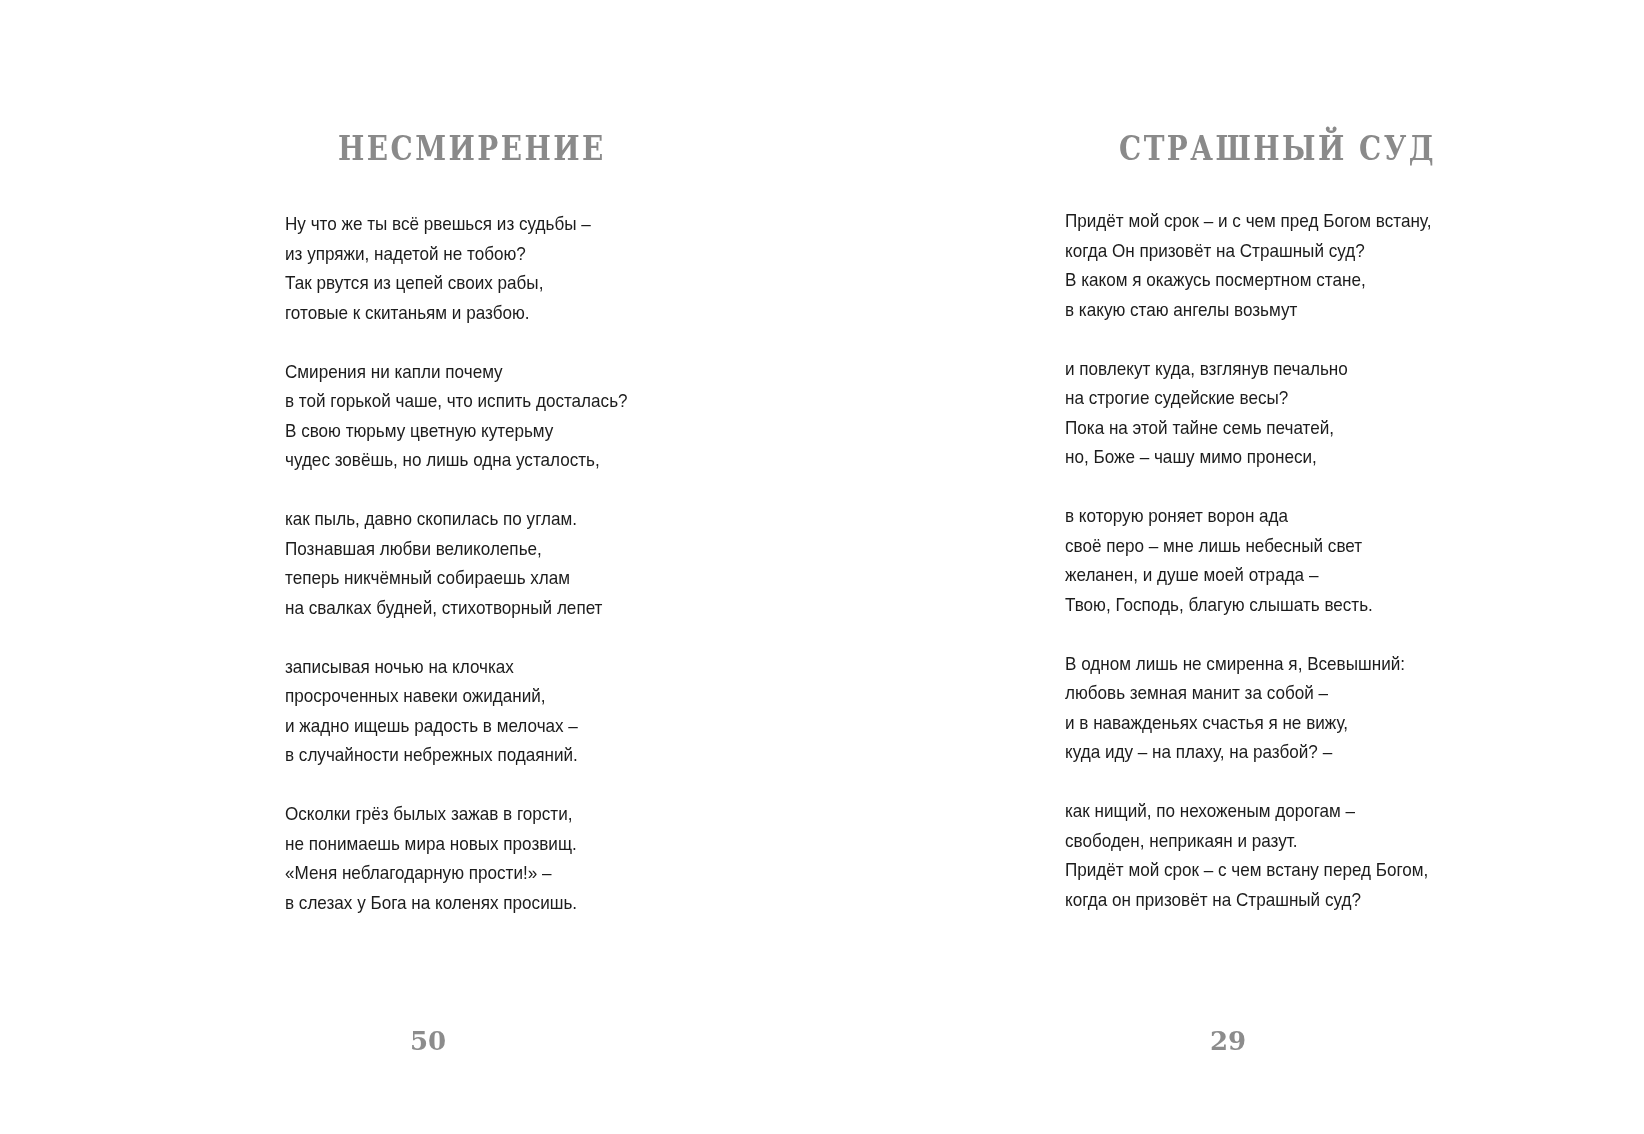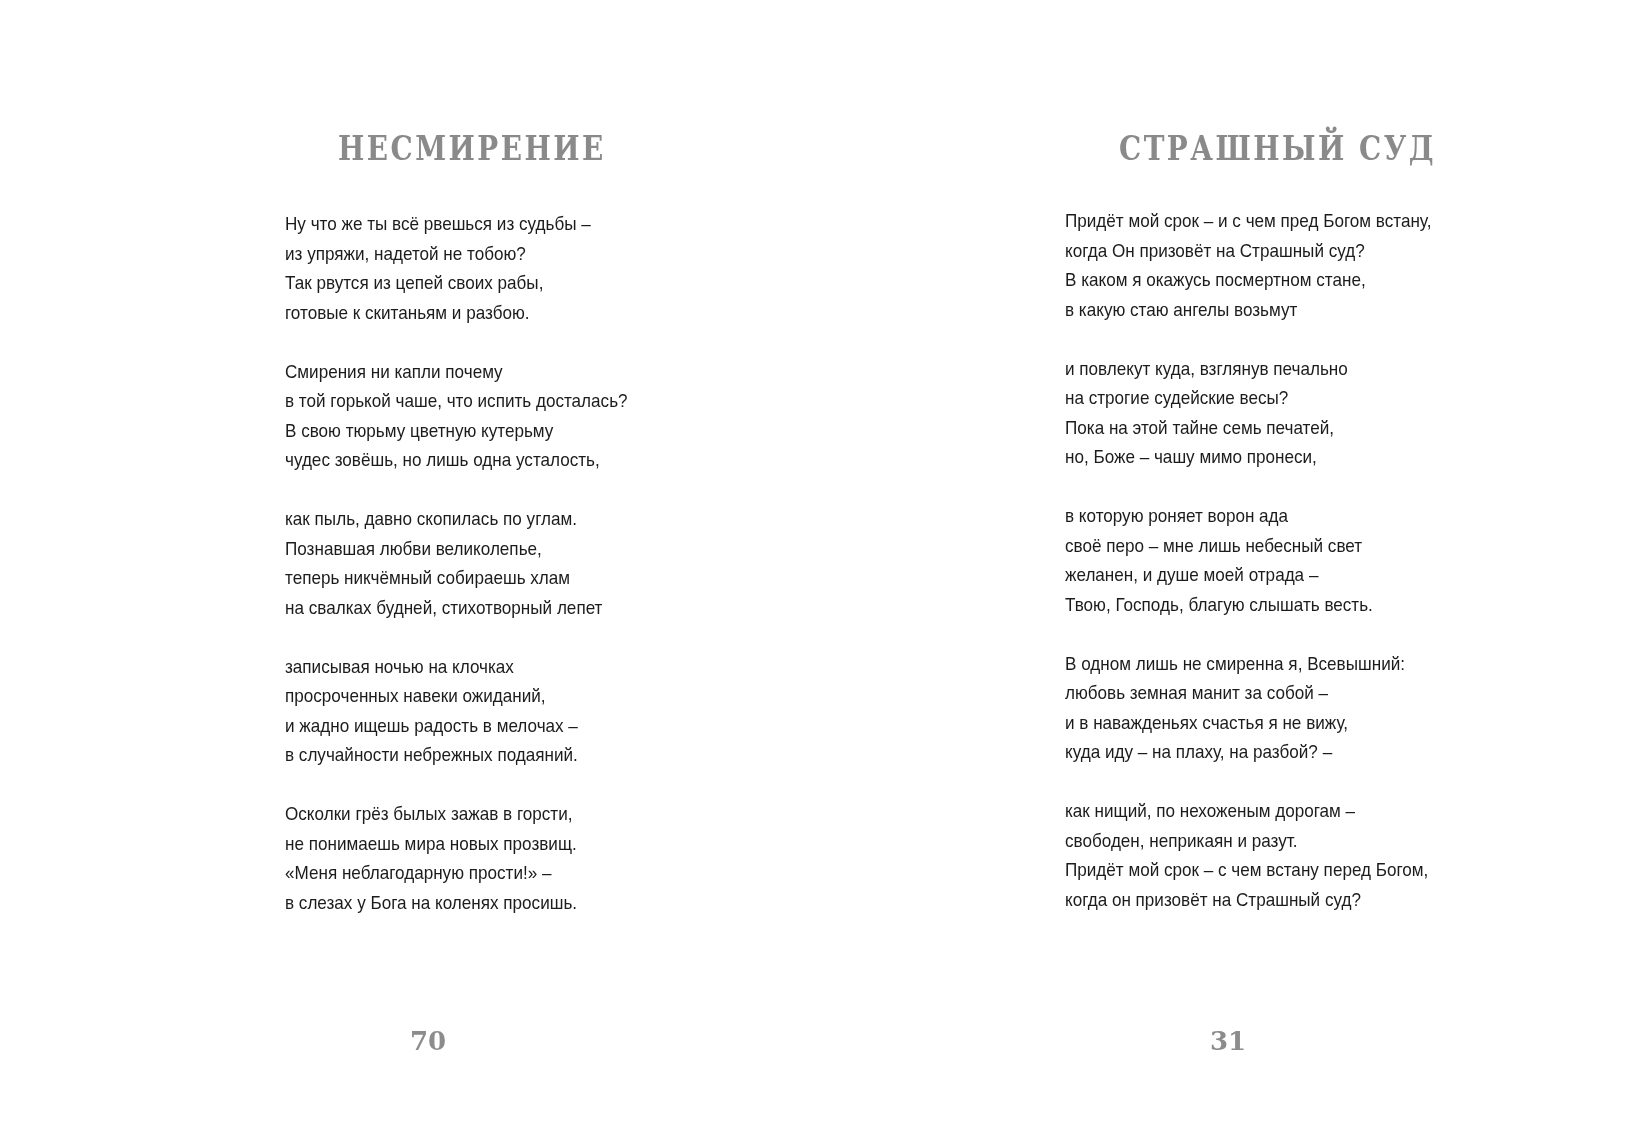--- a/index.html
+++ b/index.html
@@ -103,21 +103,21 @@
       <span class="line">и жадно ищешь радость в мелочах –</span>
       <span class="line">в случайности небрежных подаяний.</span>
     </div>
     <div class="stanza">
       <span class="line">Осколки грёз былых зажав в горсти,</span>
       <span class="line">не понимаешь мира новых прозвищ.</span>
       <span class="line">«Меня неблагодарную прости!» –</span>
       <span class="line">в слезах у Бога на коленях просишь.</span>
     </div>
   </div>
-  <div class="page-number">70</div>
+  <div class="page-number">50</div>
 </div>
 
 <div class="page page-right">
   <h1 class="poem-title">Страшный суд</h1>
   <div class="poem-body">
     <div class="stanza">
       <span class="line">Придёт мой срок – и с чем пред Богом встану,</span>
       <span class="line">когда Он призовёт на Страшный суд?</span>
       <span class="line">В каком я окажусь посмертном стане,</span>
       <span class="line">в какую стаю ангелы возьмут</span>
@@ -140,14 +140,14 @@
       <span class="line">и в наважденьях счастья я не вижу,</span>
       <span class="line">куда иду – на плаху, на разбой? –</span>
     </div>
     <div class="stanza">
       <span class="line">как нищий, по нехоженым дорогам –</span>
       <span class="line">свободен, неприкаян и разут.</span>
       <span class="line">Придёт мой срок – с чем встану перед Богом,</span>
       <span class="line">когда он призовёт на Страшный суд?</span>
     </div>
   </div>
-  <div class="page-number">31</div>
+  <div class="page-number">29</div>
 </div>
 
 </body></html>

